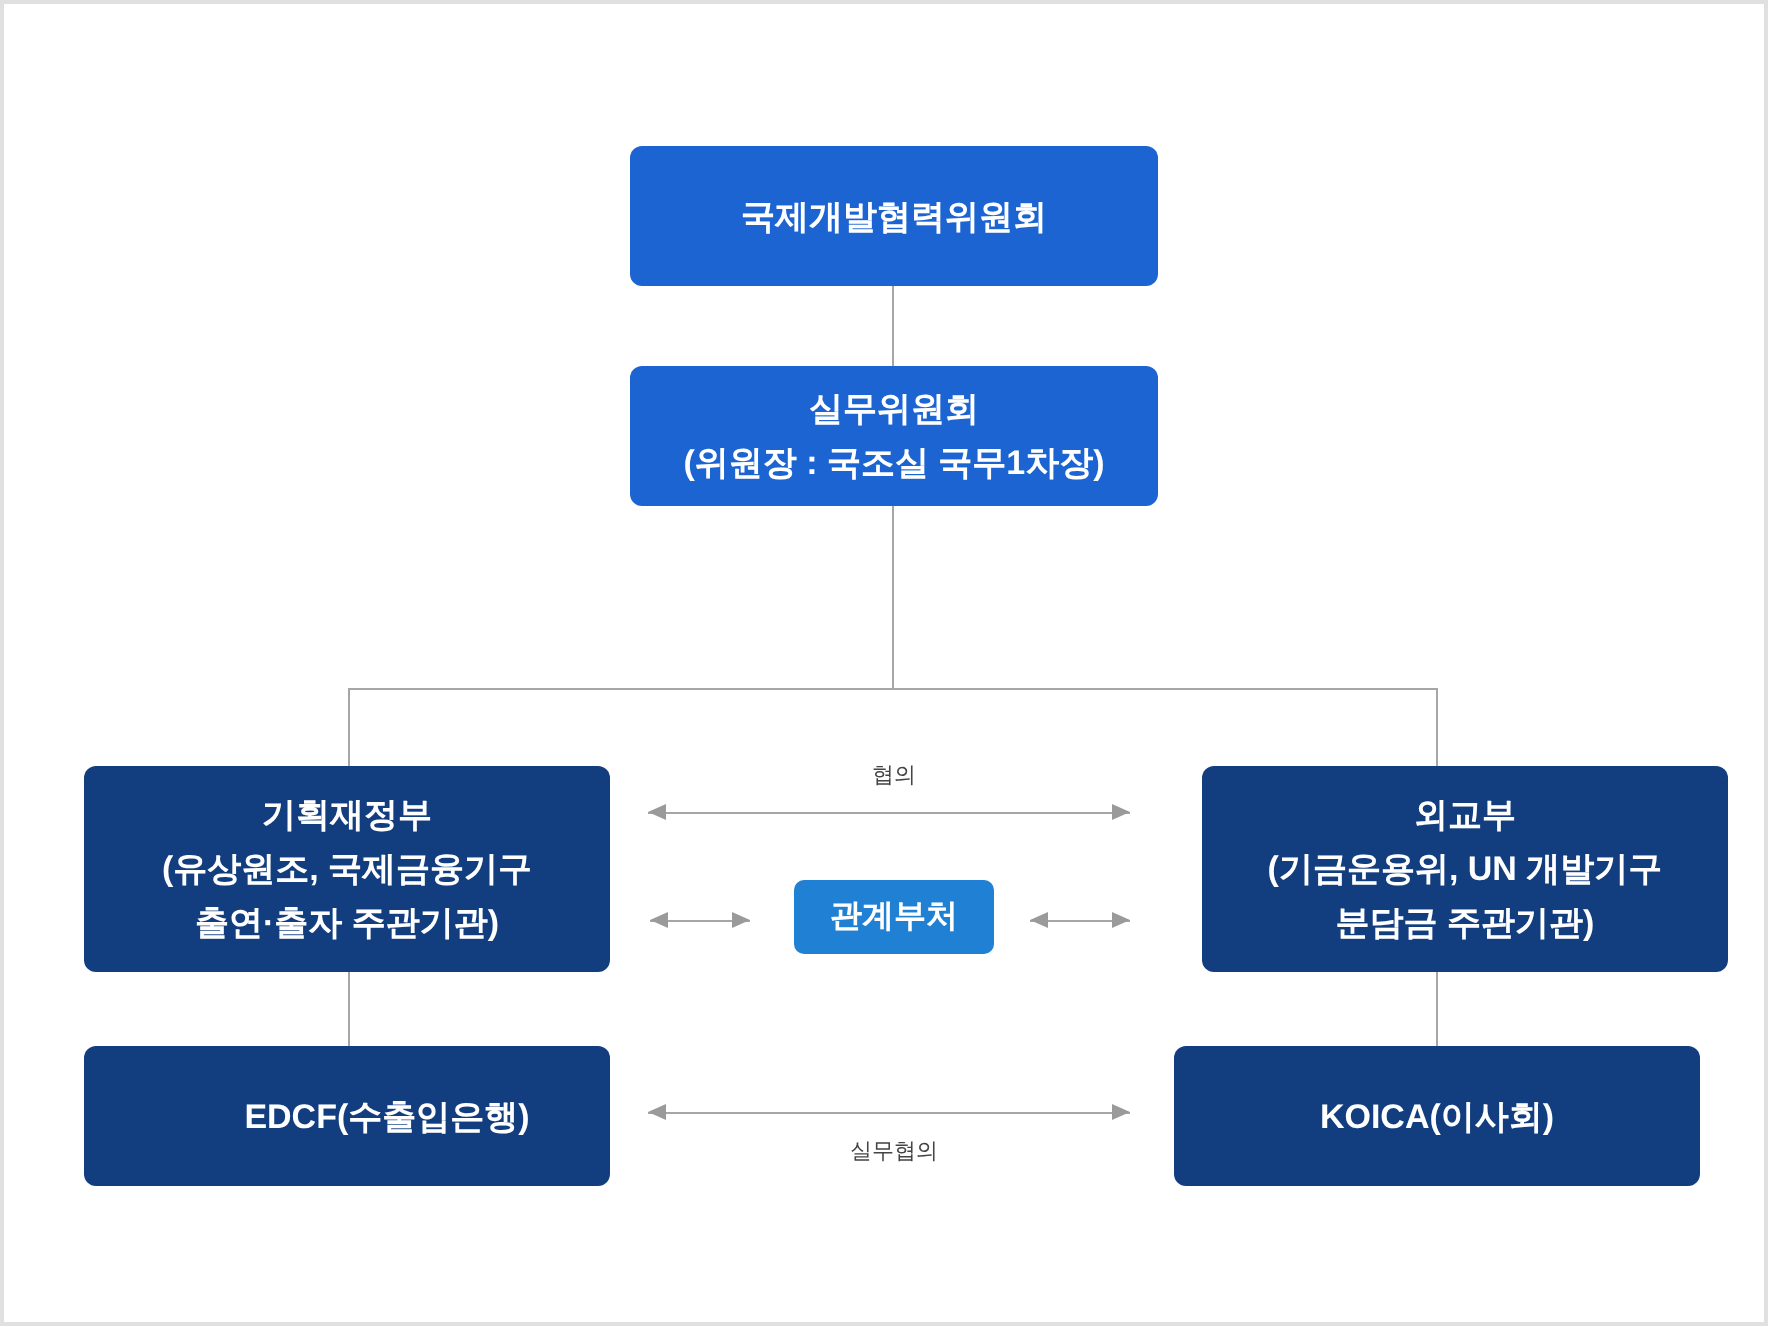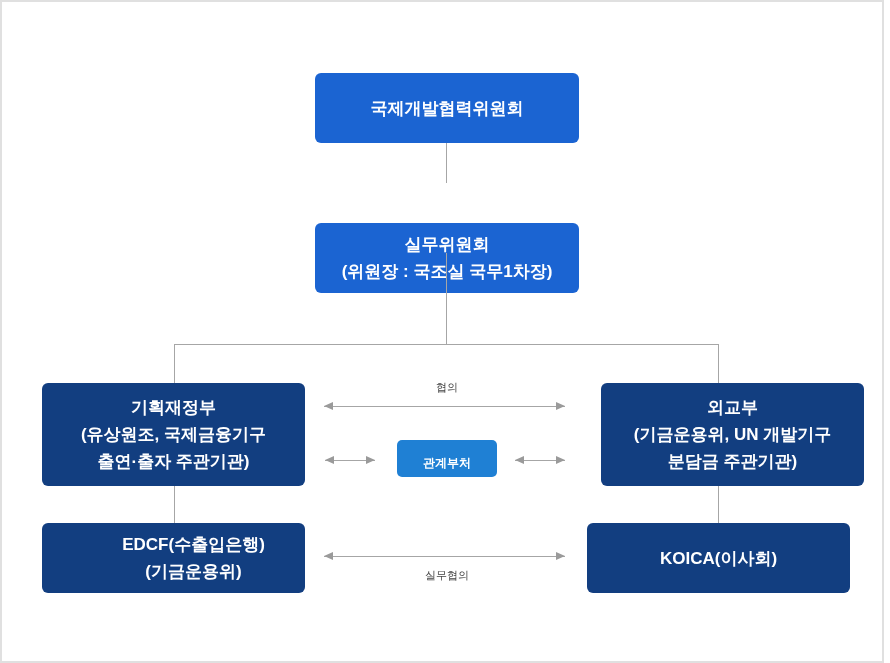--- a/index.html
+++ b/index.html
@@ -25,21 +25,21 @@
     justify-content: center;
     color: #ffffff;
     text-align: center;
     font-weight: 700;
     font-size: 17px;
     line-height: 27px;
     border-radius: 6px;
   }
   .node.blue  { background: var(--primary-blue, #1b64d2); }
   .node.navy  { background: var(--navy-blue, #123e80); }
-  .node.light { background: var(--light-blue, #1f80d4); border-radius: 5px; font-size: 12px; justify-content: flex-end; }
+  .node.light { background: var(--light-blue, #1f80d4); border-radius: 5px; font-size: 16px; }
 
   
   .vline, .hline {
     position: absolute;
     background: var(--line-gray, #a6a6a6);
   }
   .vline { width: 1px; }
   .hline { height: 1px; }
 
   
@@ -73,21 +73,21 @@
 <body>
 
 <div class="canvas">
 
   <div class="node blue" style="left:313px; top:71px; width:264px; height:70px;">
     <div>국제개발협력위원회</div>
   </div>
 
   <div class="vline" style="left:444px; top:141px; height:40px;"></div>
 
-  <div class="node blue" style="left:313px; top:181px; width:264px; height:70px;margin-top:40px;">
+  <div class="node blue" style="left:313px; top:181px; width:264px; height:70px;">
     <div>실무위원회</div>
     <div>(위원장 : 국조실 국무1차장)</div>
   </div>
 
   <div class="vline" style="left:444px; top:251px; height:91px;"></div>
   <div class="hline" style="left:172px; top:342px; width:545px;"></div>
   <div class="vline" style="left:172px; top:342px; height:39px;"></div>
   <div class="vline" style="left:716px; top:342px; height:39px;"></div>
 
   <div class="node navy" style="left:40px; top:381px; width:263px; height:103px;">
@@ -109,21 +109,20 @@
   <div class="node light" style="left:395px; top:438px; width:100px; height:37px;">
     <div>관계부처</div>
   </div>
   <div class="harrow" style="left:513px; top:458px; width:50px;"></div>
 
   <div class="vline" style="left:172px; top:484px; height:37px;"></div>
   <div class="vline" style="left:716px; top:484px; height:37px;"></div>
 
   <div class="node navy" style="left:40px; top:521px; width:263px; height:70px;padding-left:40px;">
     <div>EDCF(수출입은행)</div>
-    <div>(기금운용위)</div>
   </div>
 
   <div class="node navy" style="left:585px; top:521px; width:263px; height:70px;">
     <div>KOICA(이사회)</div>
   </div>
 
   <div class="harrow" style="left:322px; top:554px; width:241px;"></div>
   <div class="flabel" style="left:445px; top:566px;">실무협의</div>
 
 </div>

